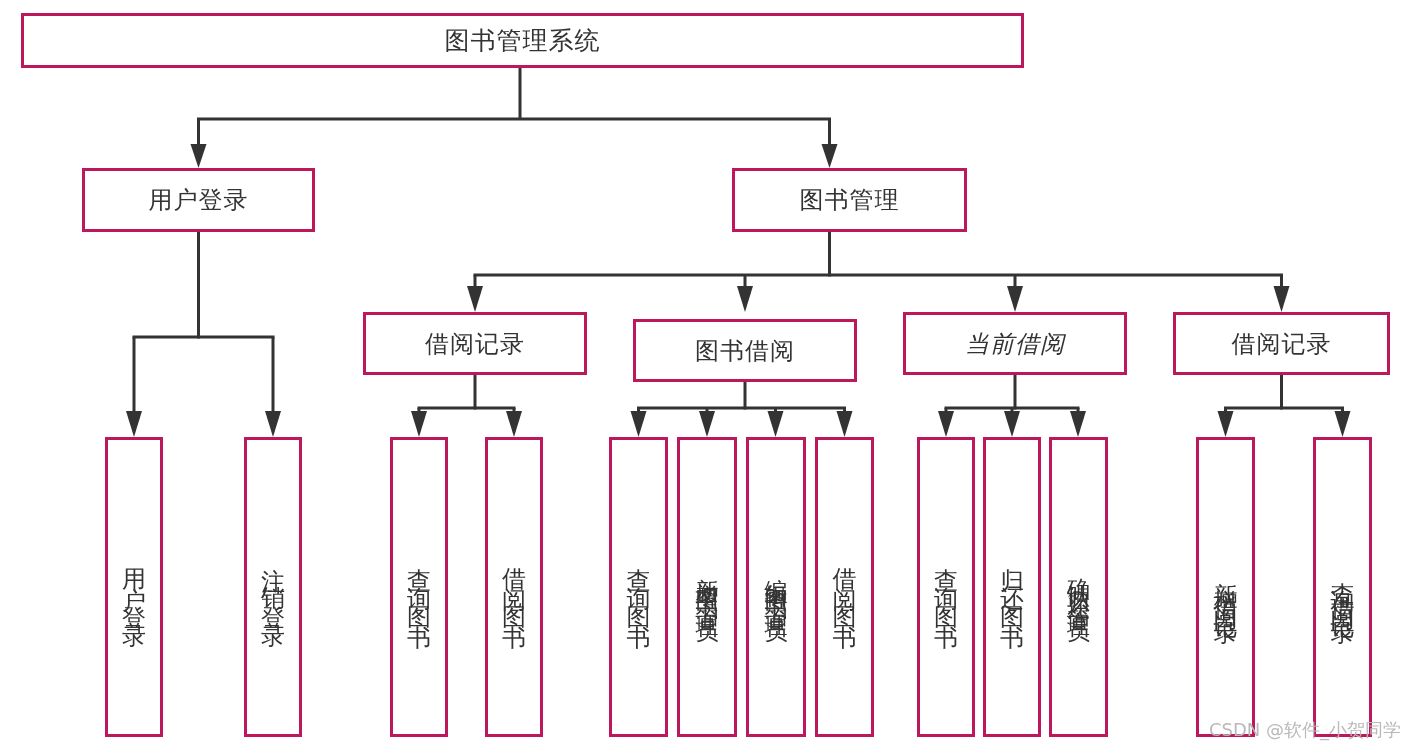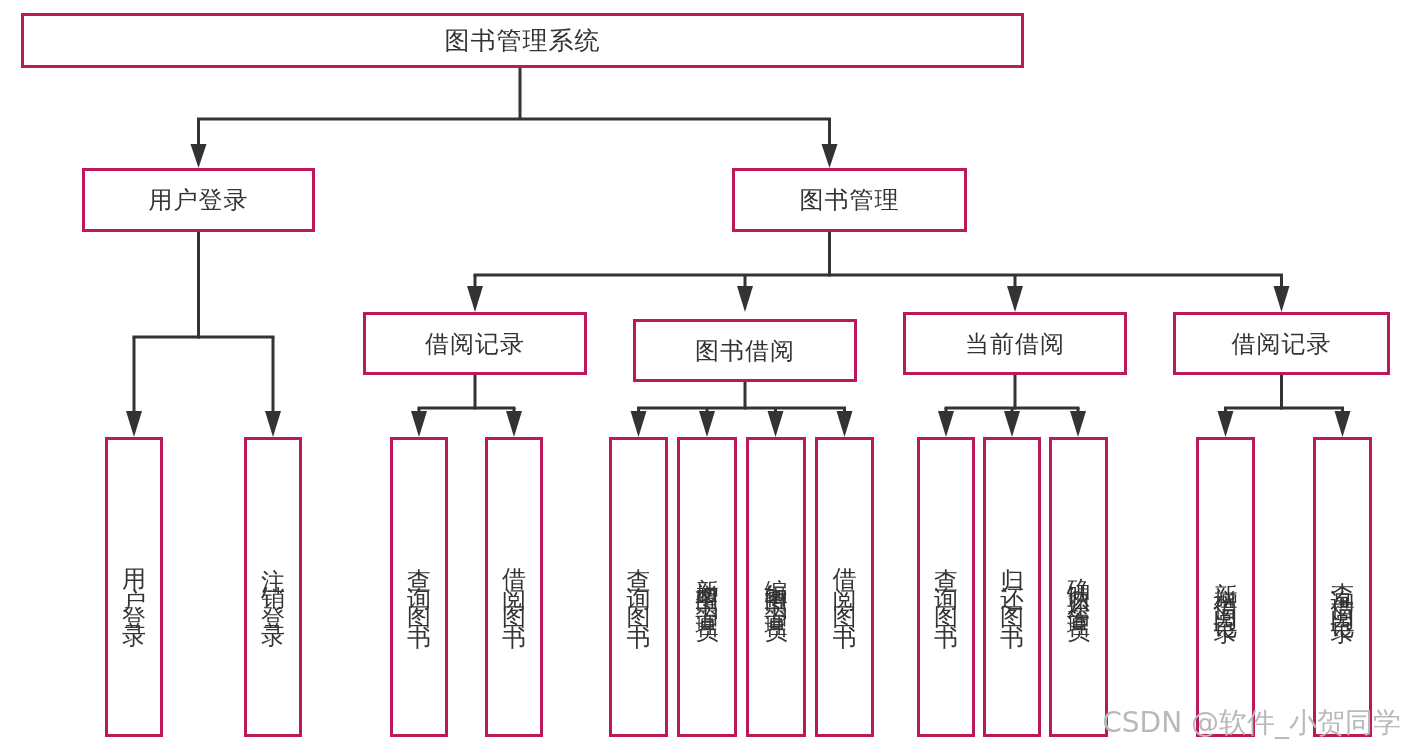--- a/index.html
+++ b/index.html
@@ -48,21 +48,21 @@
     line-height: 1;
     white-space: nowrap;
   }
   .leaf-short span { letter-spacing: 19px; }
   .leaf-med span   { letter-spacing: 8px;  }
   .leaf-long span  { letter-spacing: 6px; font-size: 23px; }
   .watermark {
     position: absolute;
     right: 4px;
     bottom: 5px;
-    font-size: 28px;
+    font-size: 18px;
     color: #b9b9b9;
     z-index: 3;
     white-space: nowrap;
     text-align: center;
   }
 </style>
 </head>
 <body>
 
 <div id="canvas">
@@ -143,21 +143,21 @@
   <div class="node h-node" style="left:712px; top:168px; width:235px; height:64px;margin-left:20px;">
     <span>图书管理</span>
   </div>
 
   <div class="node h-node" style="left:363px; top:312px; width:224px; height:63px;">
     <span>借阅记录</span>
   </div>
   <div class="node h-node" style="left:633px; top:312px; width:224px; height:63px;margin-top:7px;">
     <span>图书借阅</span>
   </div>
-  <div class="node h-node" style="left:903px; top:312px; width:224px; height:63px;">
+  <div class="node h-node" style="left:903px; top:312px; width:224px; height:63px;font-style:italic;">
     <span>当前借阅</span>
   </div>
   <div class="node h-node" style="left:1173px; top:312px; width:217px; height:63px;">
     <span>借阅记录</span>
   </div>
 
   <div class="node leaf leaf-short" style="left:105px;">
     <span>用户登录</span>
   </div>
   <div class="node leaf leaf-short" style="left:244px;">

